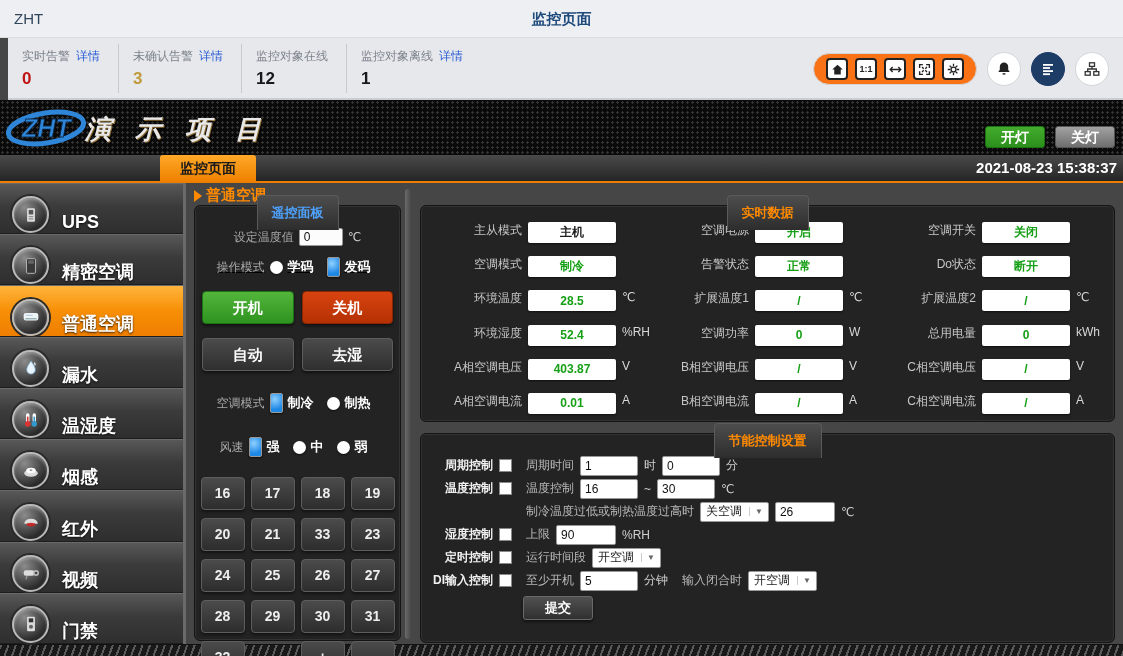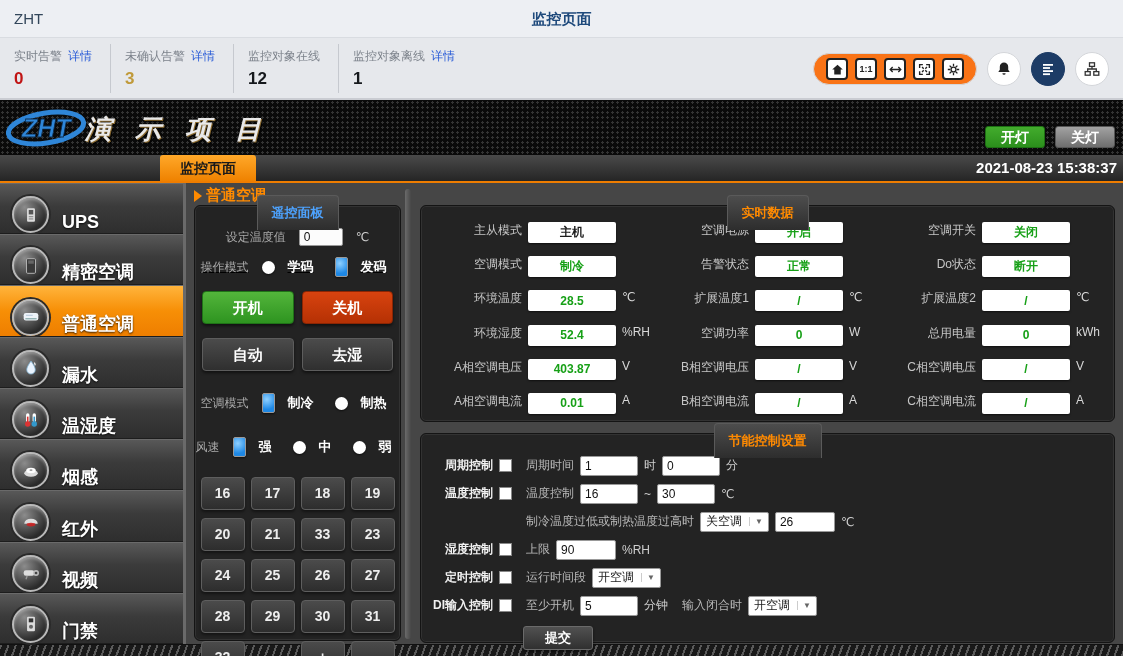--- a/index.html
+++ b/index.html
@@ -6,21 +6,21 @@
   html,body { background:#777; }
   body { font-family:"Liberation Sans","DejaVu Sans",sans-serif; }
   .page { position:relative; width:1123px; height:656px; overflow:hidden; background:#464646; }
 
   
   .topbar { position:relative; height:38px; background:#edeff3; border-bottom:1px solid #d9dce1; }
   .brand { position:absolute; left:14px; top:10px; font-size:15px; color:#32465a; }
   .page-title { position:absolute; left:0; right:0; top:10px; text-align:center; font-size:15px; font-weight:bold; color:#1f4a7c; }
 
   
-  .statsbar { position:relative; height:62px; background:#e6e8ec; border-bottom:2px solid #caccd2; display:flex; align-items:center; }
+  .statsbar { position:relative; height:62px; background:#e6e8ec; border-bottom:2px solid #caccd2; display:flex; align-items:center;margin-left:8px; }
   .stat { padding:4px 18px 4px 14px; border-right:1px solid #c6c9cf; }
   .stat:nth-child(3){ border-right:1px solid #c6c9cf; }
   .stat.last { border-right:none; }
   .stat-top { font-size:12px; color:#7c828b; white-space:nowrap; }
   .stat-link { color:#2a5cd7; margin-left:6px; cursor:pointer; }
   .stat-val { font-size:17px; font-weight:bold; margin-top:4px; }
   .v-red { color:#c01414; } .v-gold { color:#c09a3a; } .v-dark { color:#15181c; }
   .tools { position:absolute; right:14px; top:14px; display:flex; align-items:center; gap:10px; }
   .tools-pill { display:flex; align-items:center; gap:7px; background:#f97316; border:1px solid #d4d6da; border-radius:16px; height:32px; padding:0 12px; }
   .tool-sq { width:22px; height:22px; border:2px solid #222; border-radius:4px; display:flex; align-items:center; justify-content:center; font-size:9px; font-weight:bold; color:#222; cursor:pointer; background:#fff; }
@@ -59,21 +59,21 @@
   .section-title span { color:#ff8a00; font-size:15px; font-weight:bold; }
 
   
   .panel { position:absolute; background:#232323; border:1px solid #141414; border-radius:6px; box-shadow:inset 0 0 0 1px #323232; }
   .panel-tab { position:absolute; top:-11px; left:50%; transform:translateX(-50%); background:linear-gradient(#4d4d4d,#2d2d2d); border:1px solid #5a5a5a; border-bottom:none; border-radius:4px 4px 0 0; padding:8px 14px; font-size:13px; font-weight:bold; white-space:nowrap; }
   .tab-blue { color:#4da3ff; } .tab-orange { color:#ff8a00; }
 
   .remote { left:194px; top:22px; width:207px; height:436px; }
   .v-divider { position:absolute; left:405px; top:6px; width:6px; height:450px; border-radius:3px; background:linear-gradient(90deg,#6b6b6b,#474747); }
 
-  .rc-row { display:flex; align-items:center; justify-content:center; gap:13px; }
+  .rc-row { display:flex; align-items:center; justify-content:center; gap:5px; }
   .rc-label { color:#a9a9a9; font-size:12px; }
   .rc-unit { color:#cfcfcf; font-size:12px; }
   .set-temp { margin-top:22px; }
   .set-temp input { width:44px; height:18px; border:1px solid #999; border-radius:2px; font-size:12px; padding-left:4px; color:#111; background:#fcfcfc; }
   .opmode { margin-top:11px;text-decoration:underline; }
   .radio { width:13px; height:13px; border-radius:50%; background:#fff; flex:none; cursor:pointer; box-shadow:0 1px 2px rgba(0,0,0,.6); }
   .radio.sel { background:radial-gradient(circle at 35% 30%,#8fd0ff,#1e88e5 70%); }
   .radio-lab { color:#fff; font-size:13px; font-weight:bold; margin-right:8px; }
   .btn-pair { display:flex; gap:8px; margin:14px 7px 0; }
   .btn-big { flex:1; height:33px; border-radius:4px; color:#fff; font-size:15px; font-weight:bold; text-align:center; line-height:31px; cursor:pointer; box-shadow:0 2px 3px rgba(0,0,0,.5); }
@@ -90,21 +90,21 @@
   .rt-grid { display:flex; padding:16px 6px 8px; }
   .rt-col { flex:1; display:flex; flex-direction:column; justify-content:space-between; height:192px; }
   .rt-row { display:flex; align-items:flex-start; }
   .rt-label { flex:1; text-align:right; color:#c6c6c6; font-size:12px; white-space:nowrap; }
   .rt-box { width:88px; height:21px; margin:0 6px; background:#fff; border-radius:2px; display:flex; align-items:center; justify-content:center; font-size:12px; font-weight:bold; color:#17a017; box-shadow:0 1px 2px rgba(0,0,0,.55); }
   .rt-box.dark { color:#1c1c1c; }
   .rt-unit { width:32px; color:#d8d8d8; font-size:12px; }
 
   
   .en { left:420px; top:250px; width:695px; height:210px; }
-  .en-body { padding:20px 0 0 8px; display:flex; flex-direction:column; gap:5px; }
+  .en-body { padding:20px 0 0 8px; display:flex; flex-direction:column; }
   .en-row { display:flex; align-items:center; height:23px; }
   .en-row > * { margin-right:6px; }
   .grp { width:64px; text-align:right; color:#f0f0f0; font-size:12px; font-weight:bold; white-space:nowrap; flex:none; }
   .chk { width:13px; height:13px; background:#fff; border:1px solid #888; flex:none; cursor:pointer; }
   .chk.ghost { visibility:hidden; }
   .fld-label { color:#b9b9b9; font-size:12px; margin-left:8px; white-space:nowrap; }
   .en-input { height:20px; border:1px solid #999; border-radius:2px; font-size:12px; padding-left:4px; color:#111; background:#fff; }
   .w58 { width:58px; } .w60 { width:60px; }
   .en-unit { color:#cfcfcf; font-size:12px; }
   .sel { background:#fff; border:1px solid #999; border-radius:2px; height:20px; display:inline-flex; align-items:center; padding:0 5px; gap:7px; font-size:12px; color:#222; cursor:pointer; }

